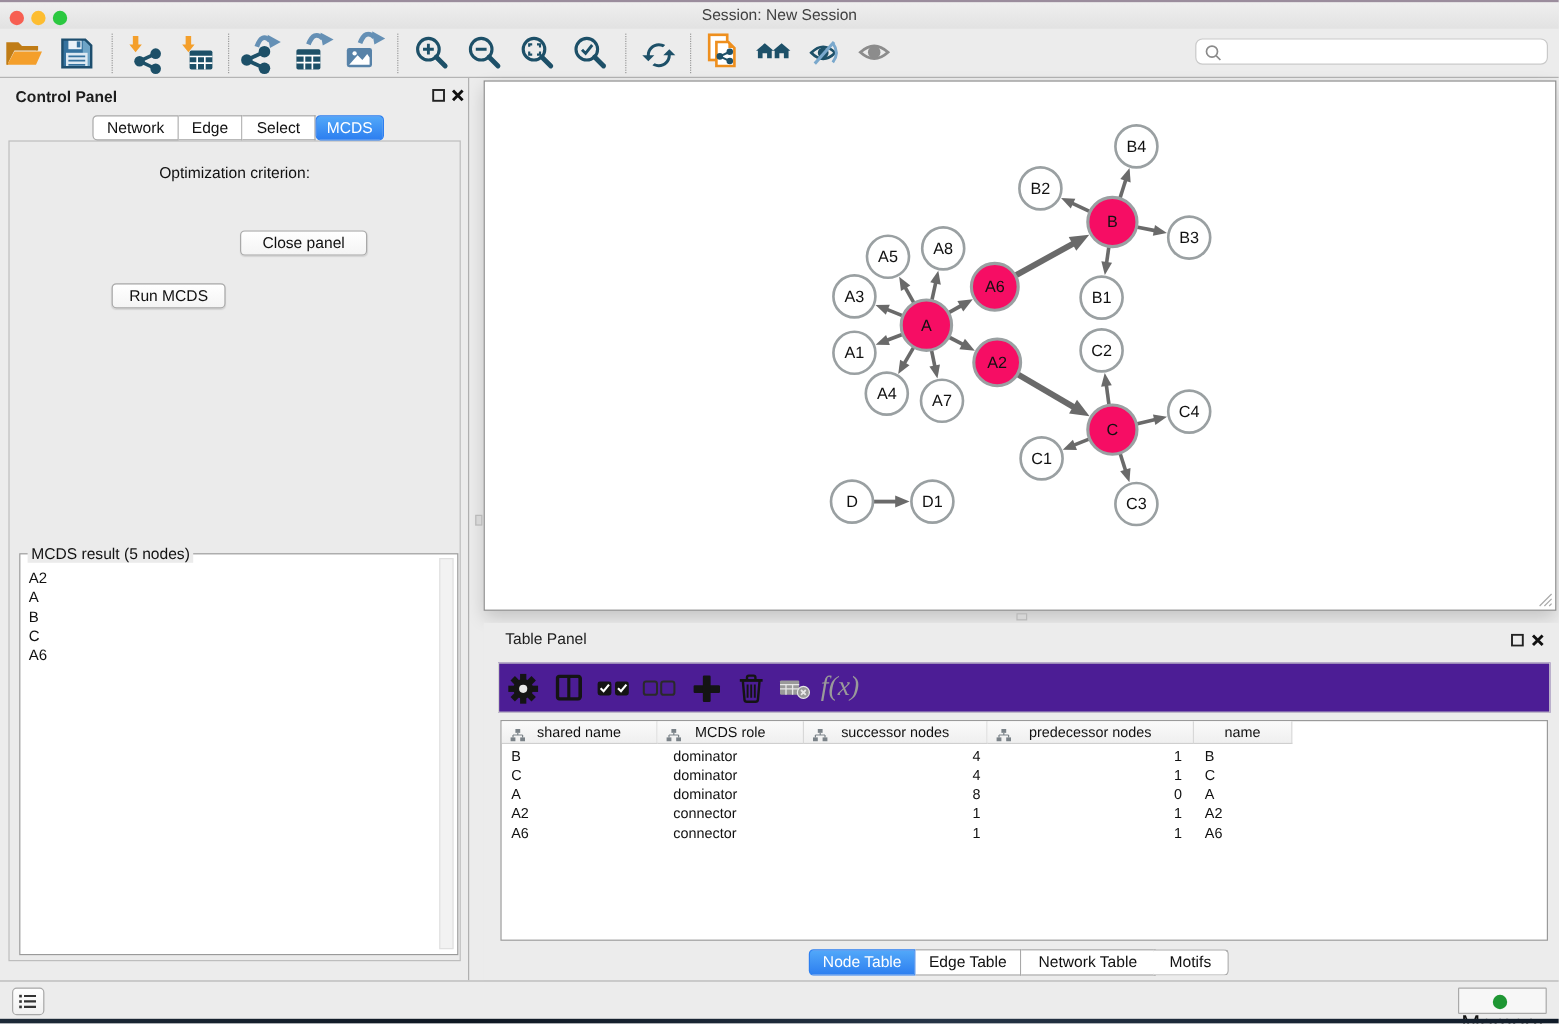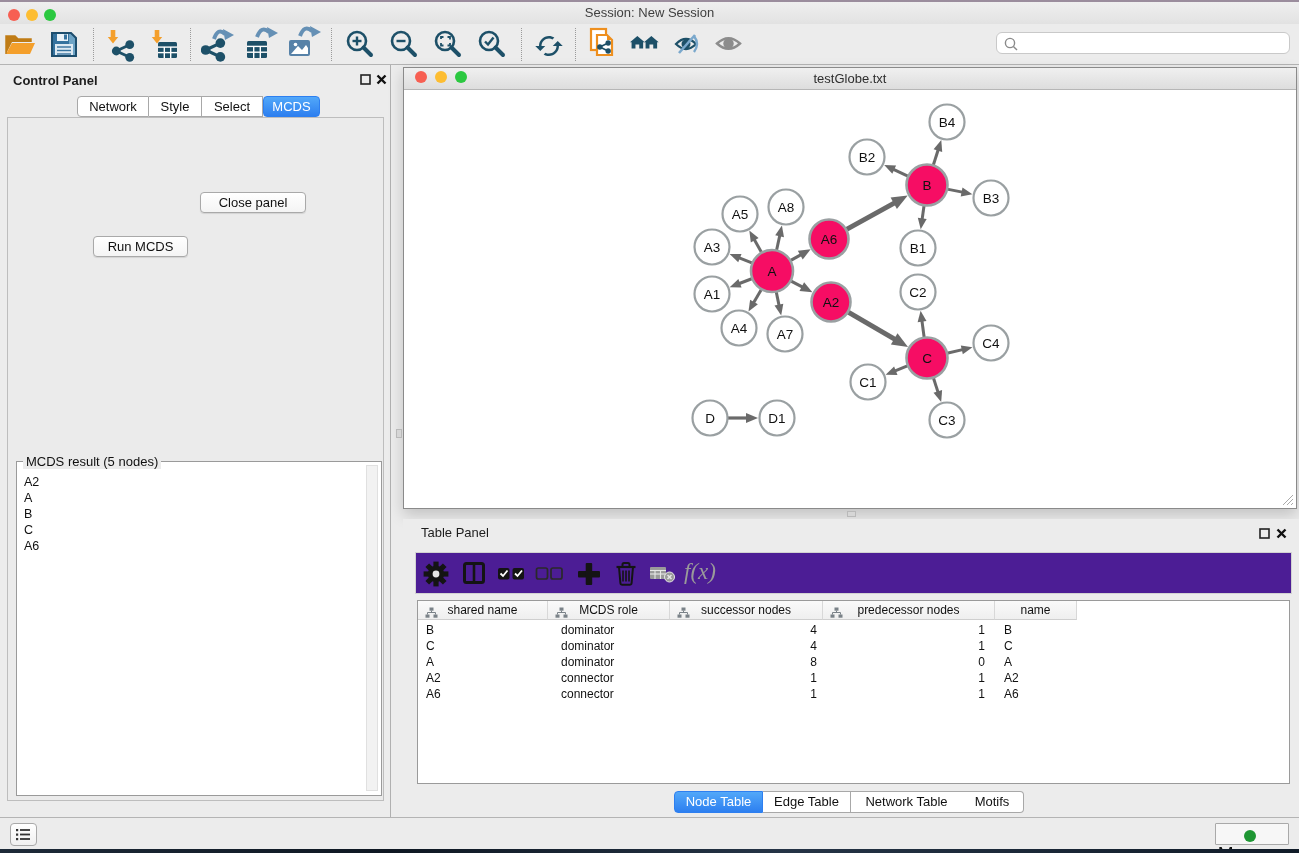--- a/index.html
+++ b/index.html
@@ -201,40 +201,35 @@
   <div id="cp-title">Control Panel</div>
   <svg class="wbtn" style="left:360px" width="11" height="11" viewBox="0 0 11 11">
       <rect x="1" y="1" width="9" height="9" fill="none" stroke="#222" stroke-width="1.6"></rect>
     </svg>
   <svg class="wbtn" style="left:376px" width="11" height="11" viewBox="0 0 11 11">
       <path d="M1.5 1.5 L9.5 9.5 M9.5 1.5 L1.5 9.5" stroke="#111" stroke-width="2.4"></path>
     </svg>
   <div id="cp-box"></div>
   <div id="tabs">
     <div class="tab" style="left:0;width:72px;border-radius:4px 0 0 4px;">Network</div>
-    <div class="tab" style="left:72px;width:53px;border-left:none;">Style</div>
+    <div class="tab" style="left:72px;width:53px;border-left:none;">Edge</div>
     <div class="tab" style="left:125px;width:61px;border-left:none;">Select</div>
     <div class="tab tabsel" style="left:186px;width:57px;">MCDS</div>
   </div>
+  <div id="optlabel">Optimization criterion:</div>
   <div class="cbtn" style="left:93px;width:95px;margin-top:44px;">Run MCDS</div>
   <div class="cbtn" style="left:200px;width:106px;">Close panel</div>
   <div id="fieldset">
     <div id="fs-legend">MCDS result (5 nodes)</div>
     <div id="fs-list">A2<br>A<br>B<br>C<br>A6</div>
     <div id="fs-scroll"></div>
   </div>
 </div>
 
 <div class="abs" id="netwin">
-  <div id="nw-title">
-    <div class="tl" style="left:11px;top:3px;background:#f75f52;"></div>
-    <div class="tl" style="left:31px;top:3px;background:#fdbd31;"></div>
-    <div class="tl" style="left:51px;top:3px;background:#2bc840;"></div>
-    <div class="t">testGlobe.txt</div>
-  </div>
   <div id="graph"><svg width="893" height="419" viewBox="0 0 893 419">
 <line x1="348.4" y1="188.5" x2="334.1" y2="194.0" stroke="#6a6a6a" stroke-width="3.0"></line>
 <polygon points="325.7,197.2 334.4,189.1 337.6,197.5" fill="#6a6a6a"></polygon>
 <line x1="348.5" y1="173.2" x2="334.0" y2="167.4" stroke="#6a6a6a" stroke-width="3.0"></line>
 <polygon points="325.6,164.1 337.5,164.0 334.2,172.3" fill="#6a6a6a"></polygon>
 <line x1="357.5" y1="199.2" x2="349.0" y2="213.8" stroke="#6a6a6a" stroke-width="3.0"></line>
 <polygon points="344.5,221.6 346.1,209.8 353.9,214.3" fill="#6a6a6a"></polygon>
 <line x1="357.7" y1="162.7" x2="349.7" y2="148.4" stroke="#6a6a6a" stroke-width="3.0"></line>
 <polygon points="345.3,140.6 354.6,148.0 346.8,152.4" fill="#6a6a6a"></polygon>
 <line x1="372.2" y1="201.6" x2="375.3" y2="216.6" stroke="#6a6a6a" stroke-width="3.0"></line>

